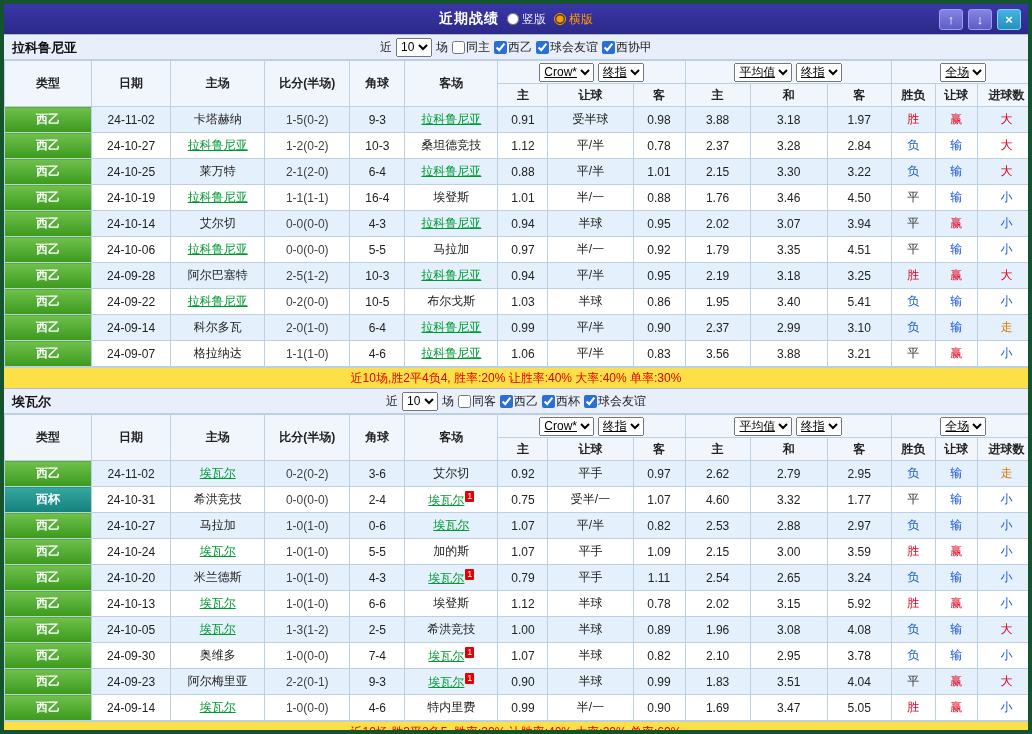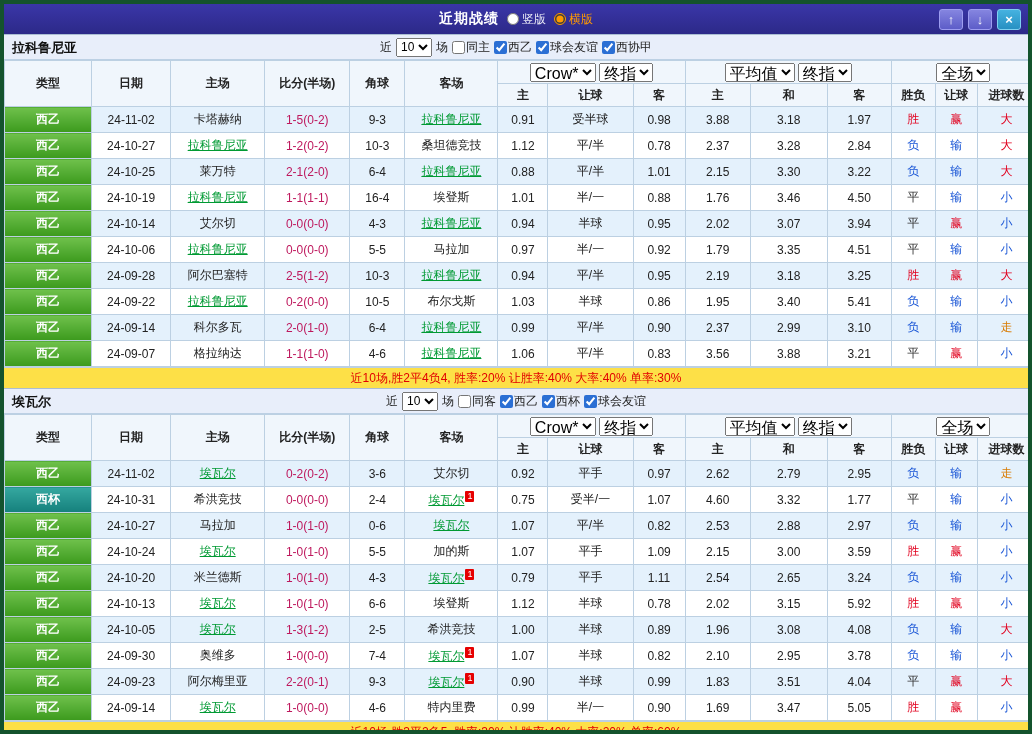--- a/index.html
+++ b/index.html
@@ -64,28 +64,28 @@
   .cb-label input { width: 13px; height: 13px; accent-color: #2b6fd4; }
   
   table { width: 1032px; border-collapse: collapse; table-layout: fixed; }
   th, td {
     border: 1px solid #bcd0e2;
     text-align: center; vertical-align: middle;
     overflow: hidden; white-space: nowrap;
   }
   thead th { background: #f0f6fc; height: 23px; font-weight: bold; color: #222; }
   thead .group-th { font-weight: normal; }
-  thead select { font-size: 16px; height: 19px; max-width: 72px; }
+  thead select { font-size: 12px; height: 19px; max-width: 72px; text-decoration: underline; }
   tbody td { height: 26px; }
   tbody tr.odd { background: #e4f1fc; }
   tbody tr.even { background: #ffffff; }
   .league-cell { font-weight: bold; color: #fff; }
   .lg-green { background: linear-gradient(#6fc14c, #3c9a1d); }
   .lg-teal  { background: linear-gradient(#35a8a0, #15807c); }
-  .score { color: #be185d; text-align: center; }
+  .score { color: #404040; text-align: center; }
   a.team { color: #222; text-decoration: none; cursor: pointer; text-align: center; }
   a.team.self { color: #009a33; text-decoration: underline; font-weight: normal; }
   .badge {
     display: inline-block; background: #e60000; color: #fff;
     font-size: 9px; line-height: 11px; padding: 0 2px; margin-left: 1px;
     vertical-align: super; border-radius: 1px;
   }
   .c-red { color: #e1001e; }
   .c-blue { color: #1a56d6; }
   .c-dark { color: #333; }

